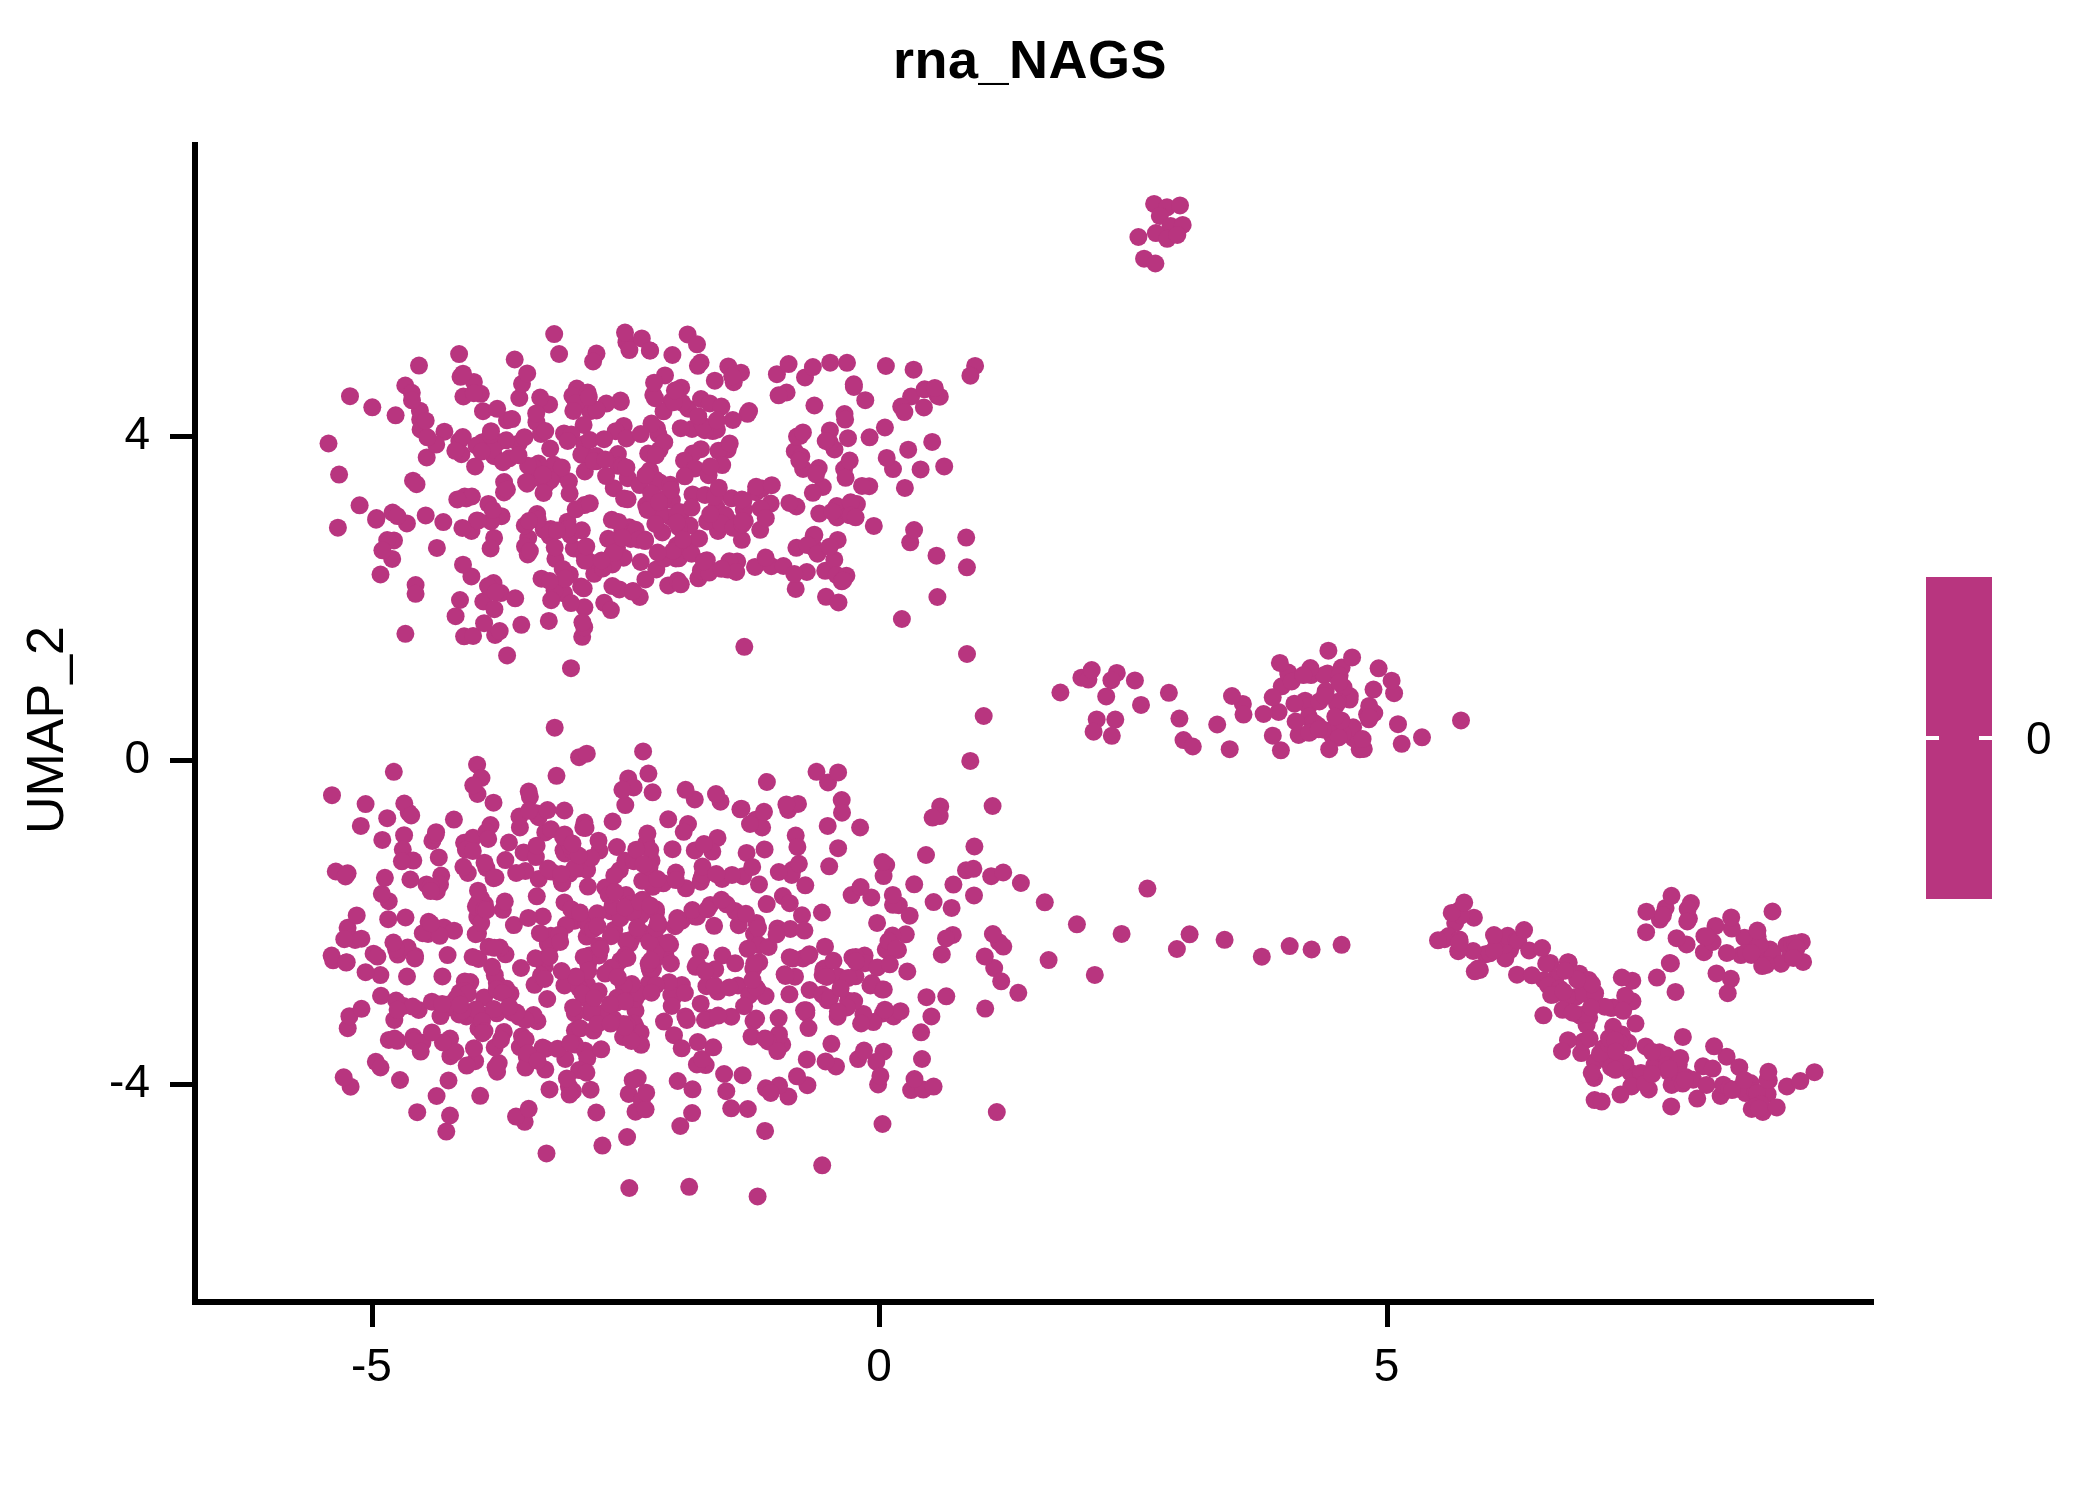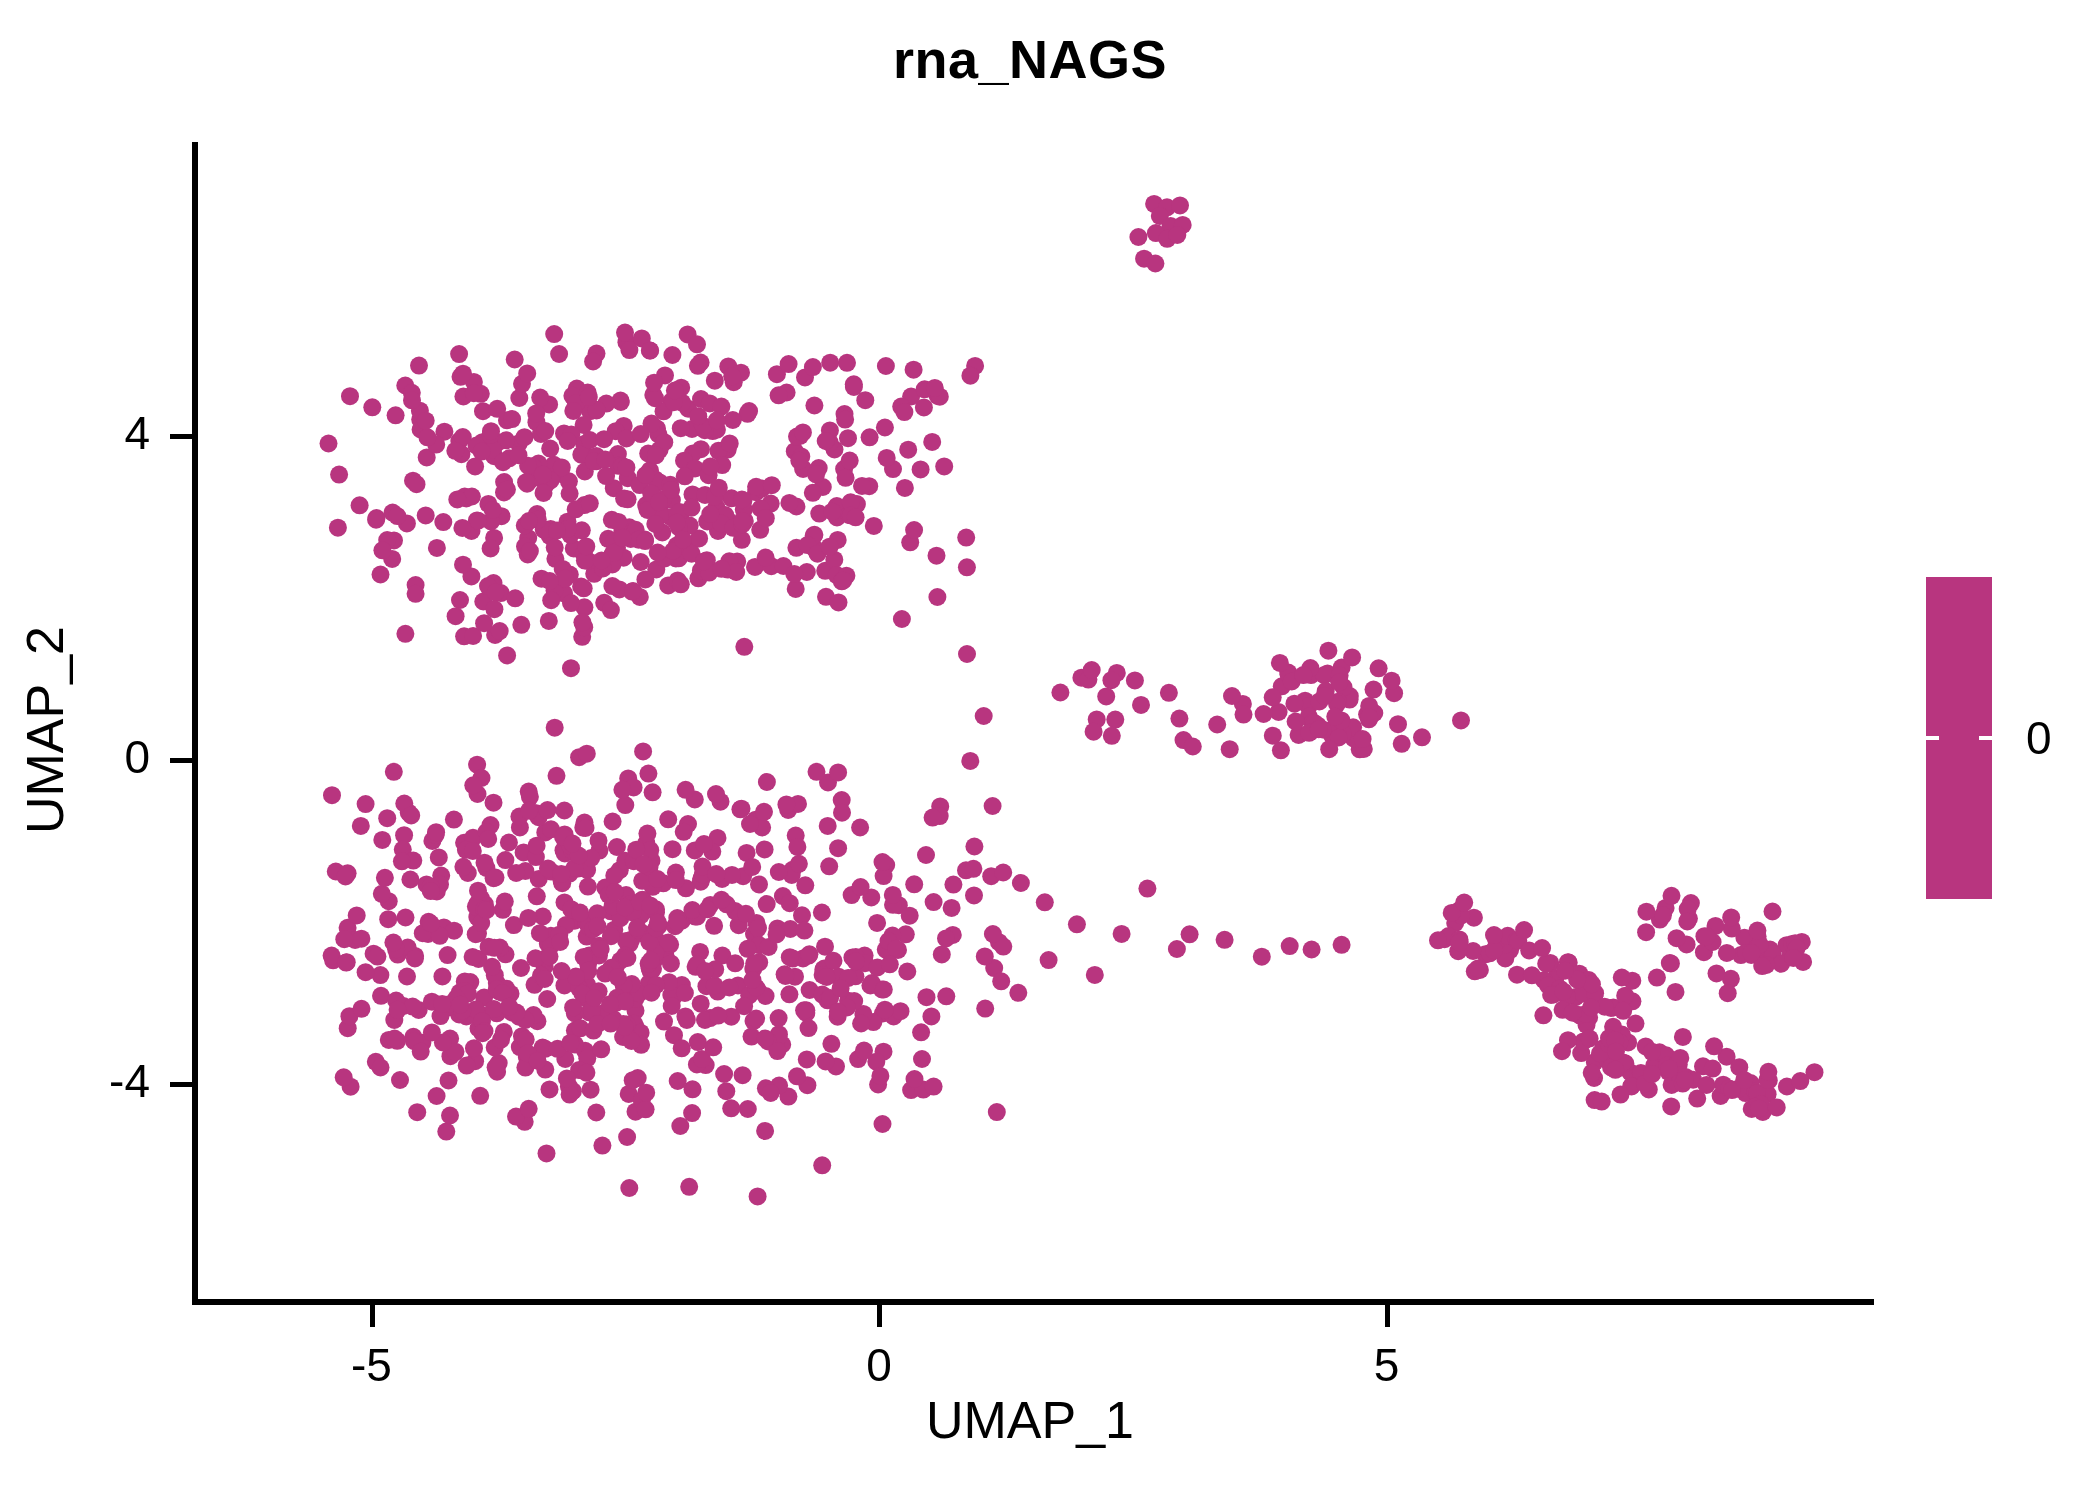--- a/index.html
+++ b/index.html
@@ -1574,21 +1574,20 @@
     </div>
   <div id="ticks-x">
       <div class="tick-mark-x" style="left: 369.5px;"></div>
       <div class="tick-label-x" style="left: 311.5px; width: 120px; top: 1338px;">-5</div>
       <div class="tick-mark-x" style="left: 877px;"></div>
       <div class="tick-label-x" style="left: 819px; width: 120px; top: 1338px;">0</div>
       <div class="tick-mark-x" style="left: 1384.5px;"></div>
       <div class="tick-label-x" style="left: 1326.5px; width: 120px; top: 1338px;">5</div>
     </div>
 
-  <div id="axis-label-x">UMAP_1</div>
   <div id="axis-label-y">UMAP_2</div>
 
   <div id="legend">
     <div id="legend-bar" style="background: rgb(184, 53, 127);"></div>
     <div class="legend-tick" style="left:0px;top:159px;"></div>
     <div class="legend-tick" style="left:53px;top:159px;"></div>
     <div id="legend-label-0">0</div>
   </div>
 
 </div>

